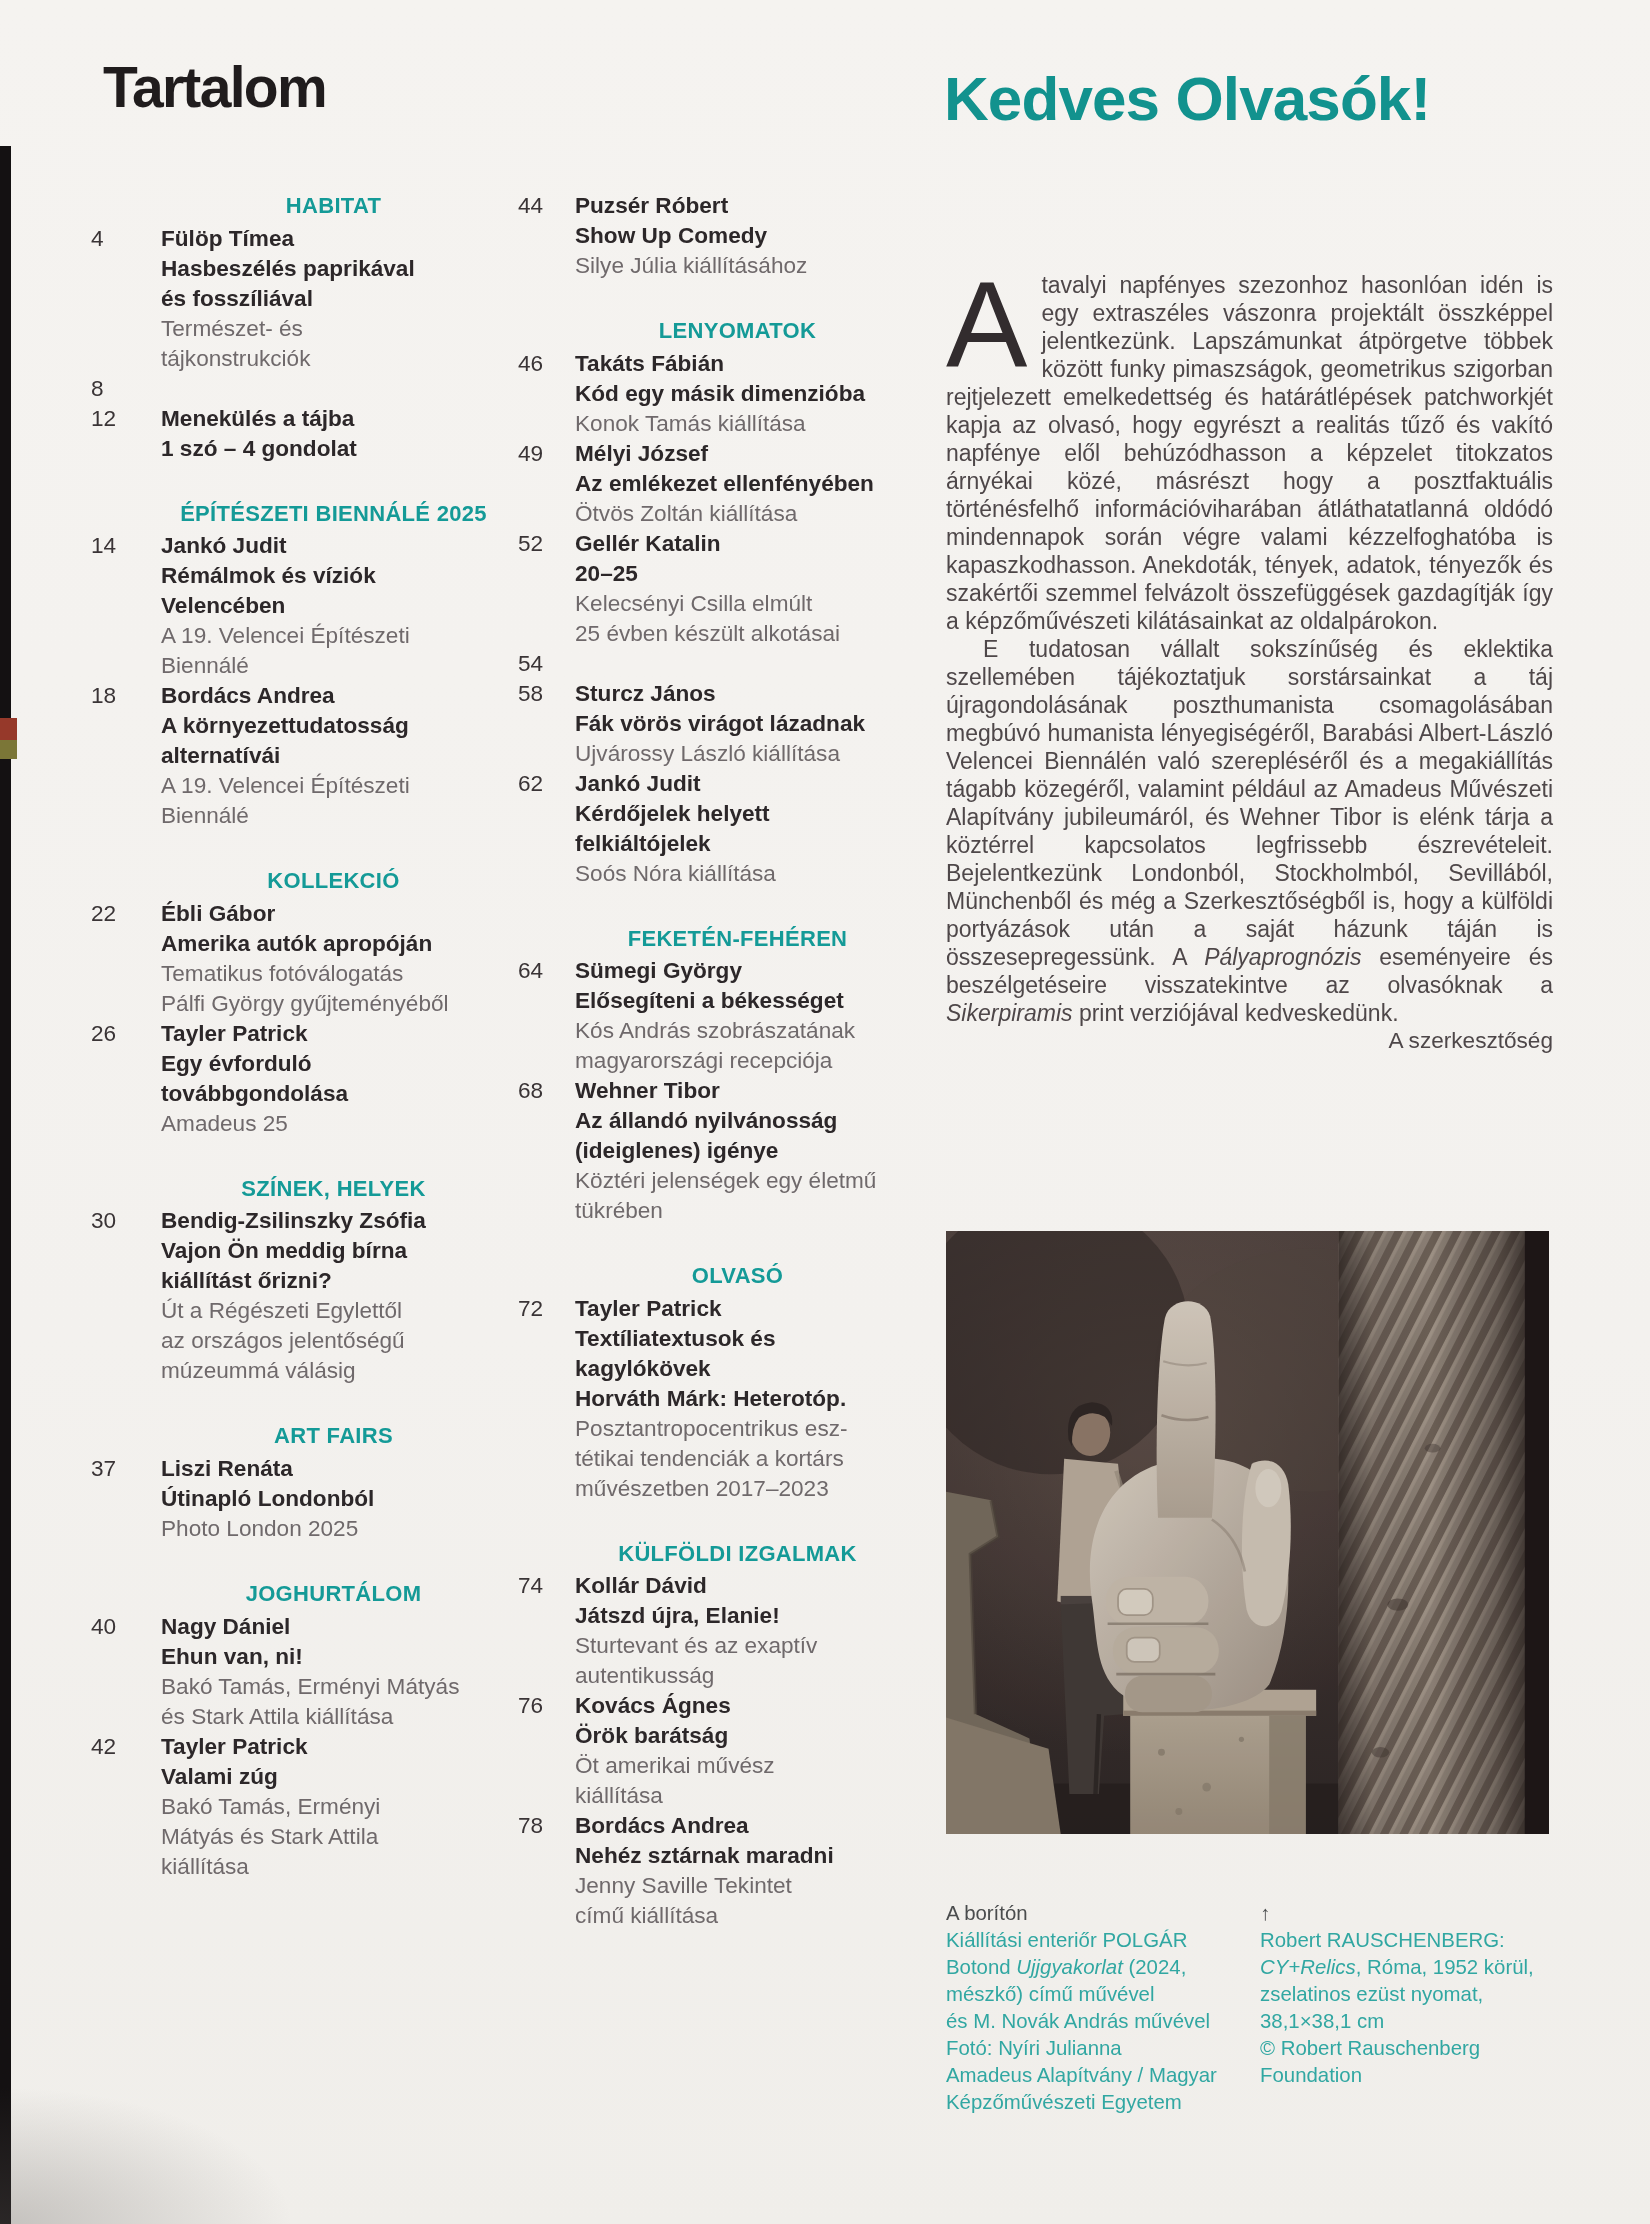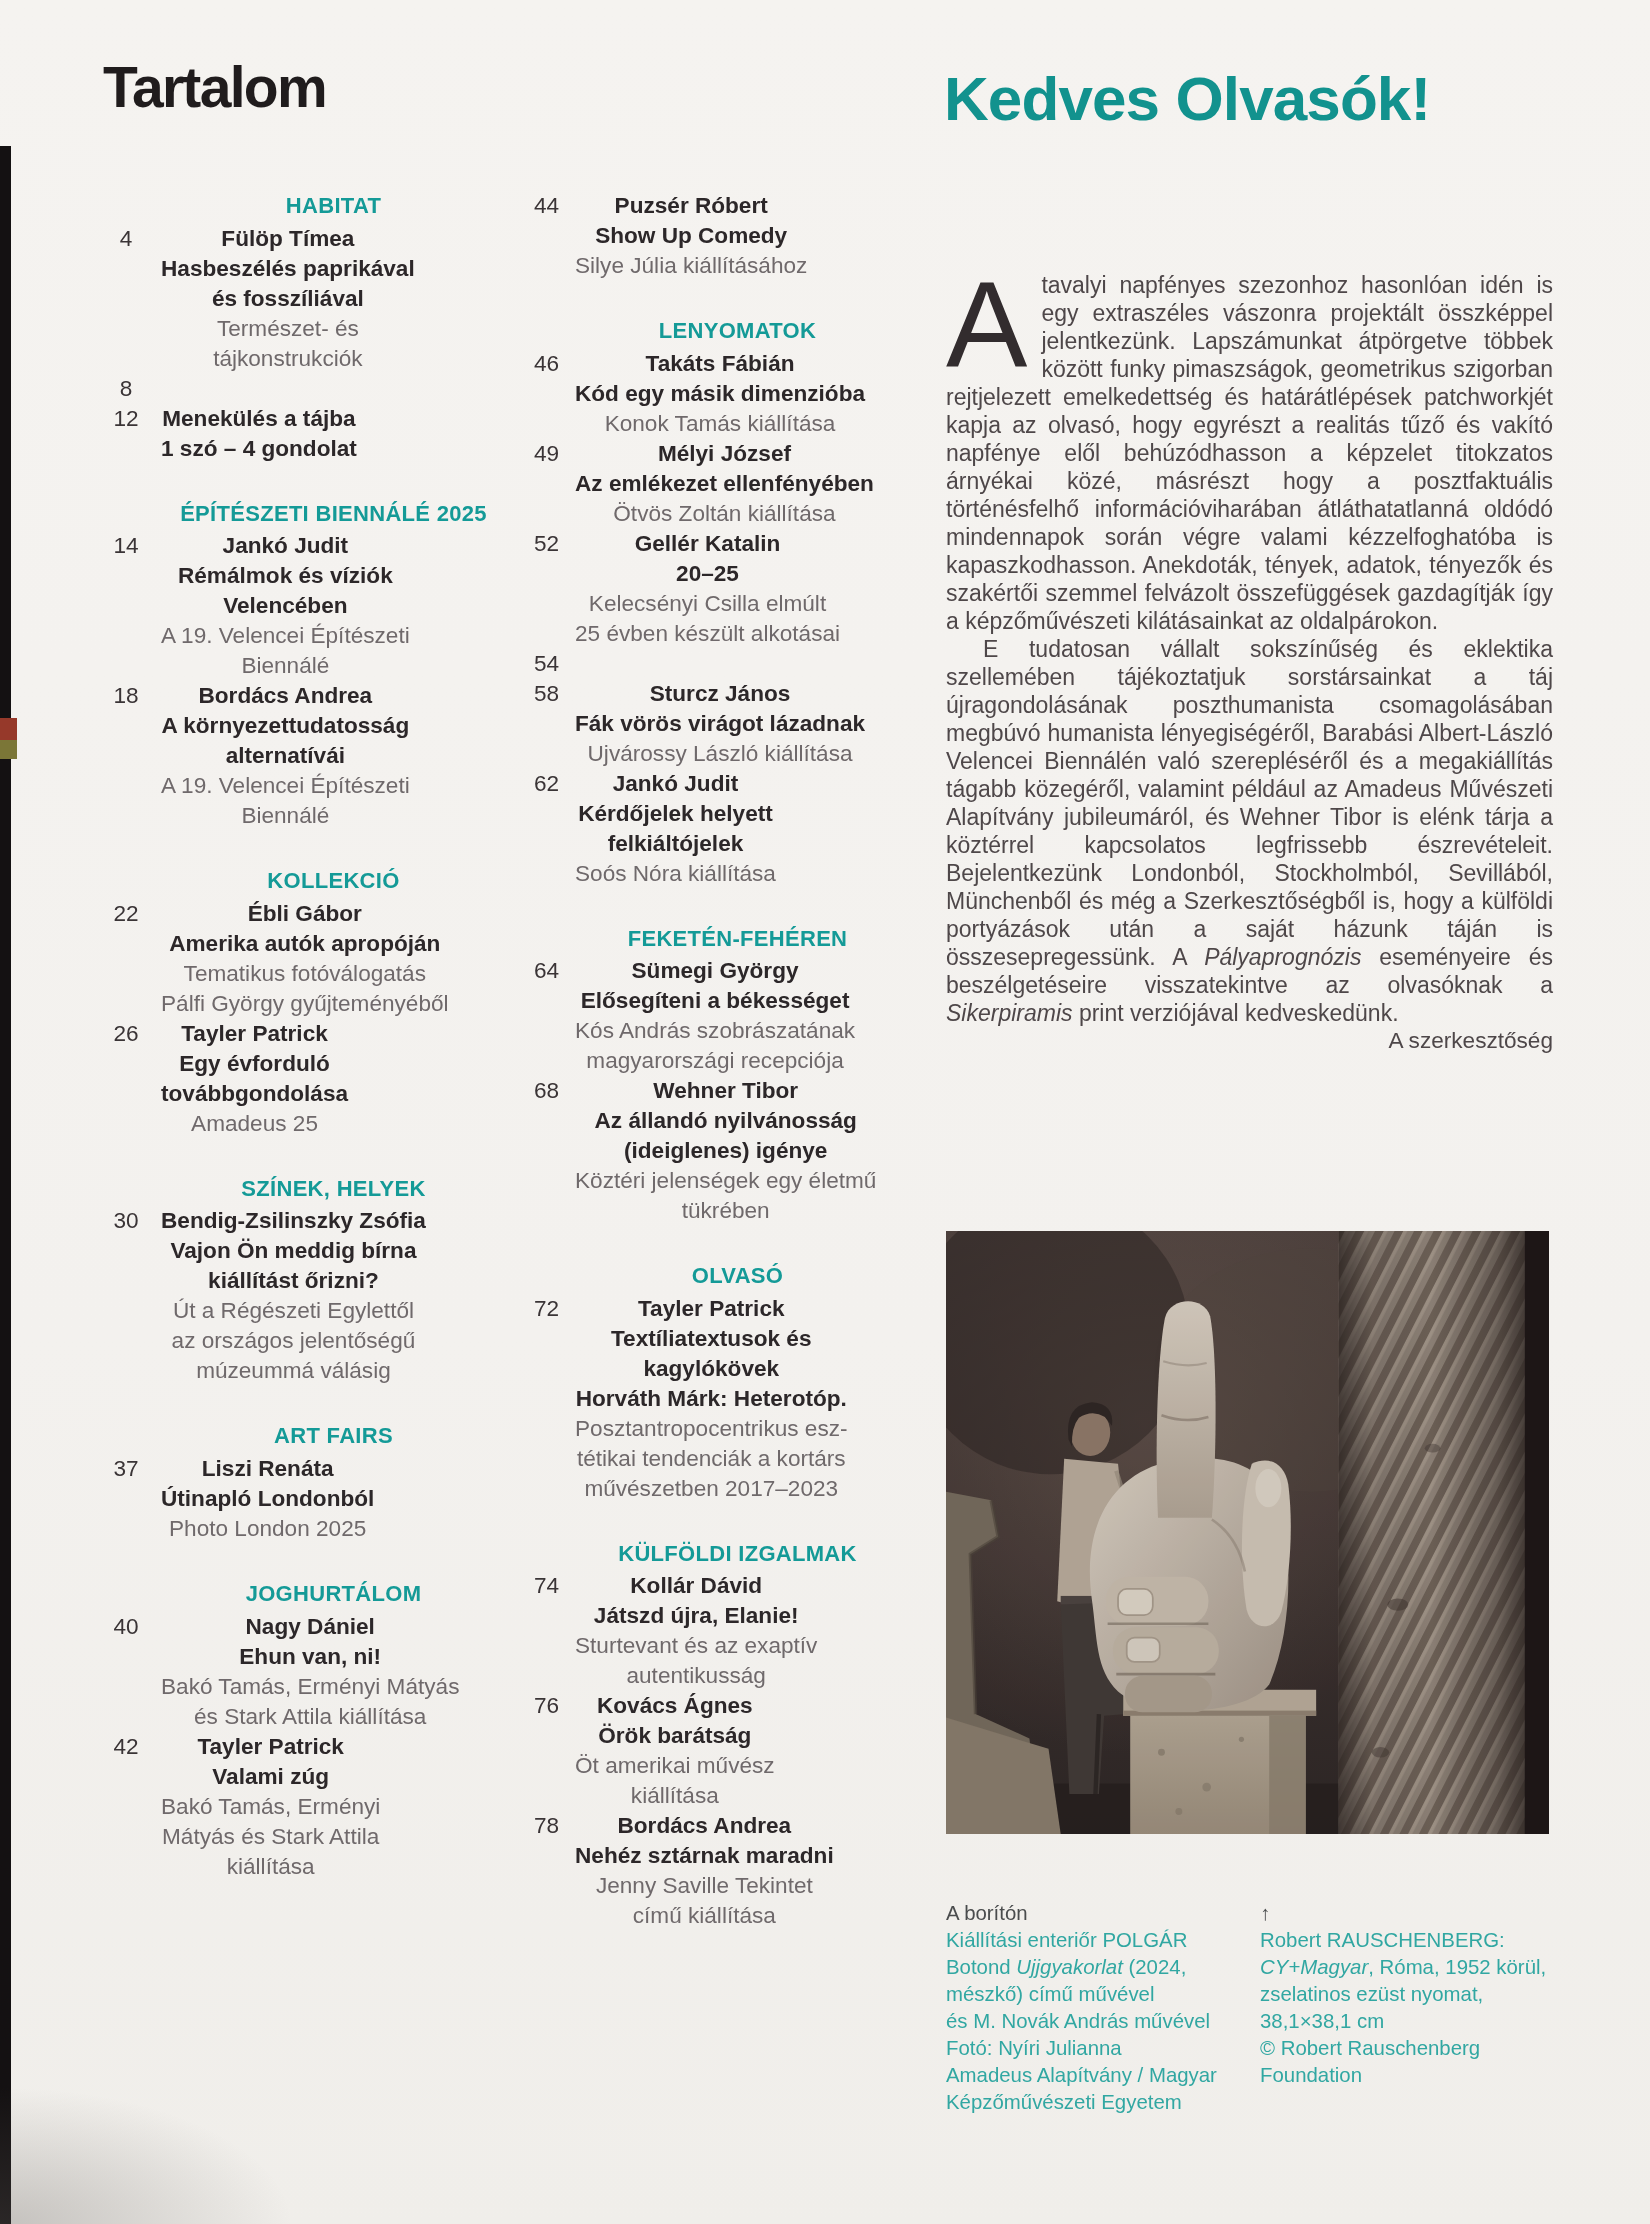--- a/index.html
+++ b/index.html
@@ -26,21 +26,21 @@
     position:absolute;left:944px;top:68px;margin:0;
     font-size:62px;line-height:1;font-weight:800;letter-spacing:-0.9px;color:#12928e;
   }
   
   .toc-col{position:absolute;top:191px;font-size:22.6px;line-height:30px;color:#2e292b;}
   .toc-col-1{left:91px;width:415px;}
   .toc-col-2{left:518px;width:382px;}
   .sec-h{color:#149a97;font-weight:700;font-size:22px;letter-spacing:0.3px;margin:35px 0 2.6px 70px;text-align:center;}
   .toc-col-1 .toc-section:first-child .sec-h{margin-top:0;}
   .toc-col-2 .sec-h{margin-left:57px;}
-  .toc-entry{display:flex;text-align:center;}
+  .toc-entry{display:flex;}
   .toc-col-1 .num{flex:0 0 70px;}
   .toc-col-2 .num{flex:0 0 57px;}
   .num{color:#3a3436;}
   .line-b{font-weight:700;color:#2c2729;}
   .line-g{color:#6f696b;}
   
   .editorial{
     position:absolute;left:946px;top:271px;width:607px;
     font-size:23px;line-height:28px;color:#4e4749;text-align:justify;
   }
@@ -437,21 +437,21 @@
       <div class="cap-line cap-teal"><span>Botond </span><i>Ujjgyakorlat</i><span> (2024,</span></div>
       <div class="cap-line cap-teal"><span>mészkő) című művével</span></div>
       <div class="cap-line cap-teal"><span>és M. Novák András művével</span></div>
       <div class="cap-line cap-teal"><span>Fotó: Nyíri Julianna</span></div>
       <div class="cap-line cap-teal"><span>Amadeus Alapítvány / Magyar</span></div>
       <div class="cap-line cap-teal"><span>Képzőművészeti Egyetem</span></div>
     </div>
   <div class="caption caption-right">
       <div class="cap-line cap-dark"><span>↑</span></div>
       <div class="cap-line cap-teal"><span>Robert RAUSCHENBERG:</span></div>
-      <div class="cap-line cap-teal"><i>CY+Magyar</i><span>, Róma, 1952 körül,</span></div>
+      <div class="cap-line cap-teal"><i>CY+Relics</i><span>, Róma, 1952 körül,</span></div>
       <div class="cap-line cap-teal"><span>zselatinos ezüst nyomat,</span></div>
       <div class="cap-line cap-teal"><span>38,1×38,1 cm</span></div>
       <div class="cap-line cap-teal"><span>© Robert Rauschenberg</span></div>
       <div class="cap-line cap-teal"><span>Foundation</span></div>
     </div>
 
 </div>
 
 
 </body></html>

